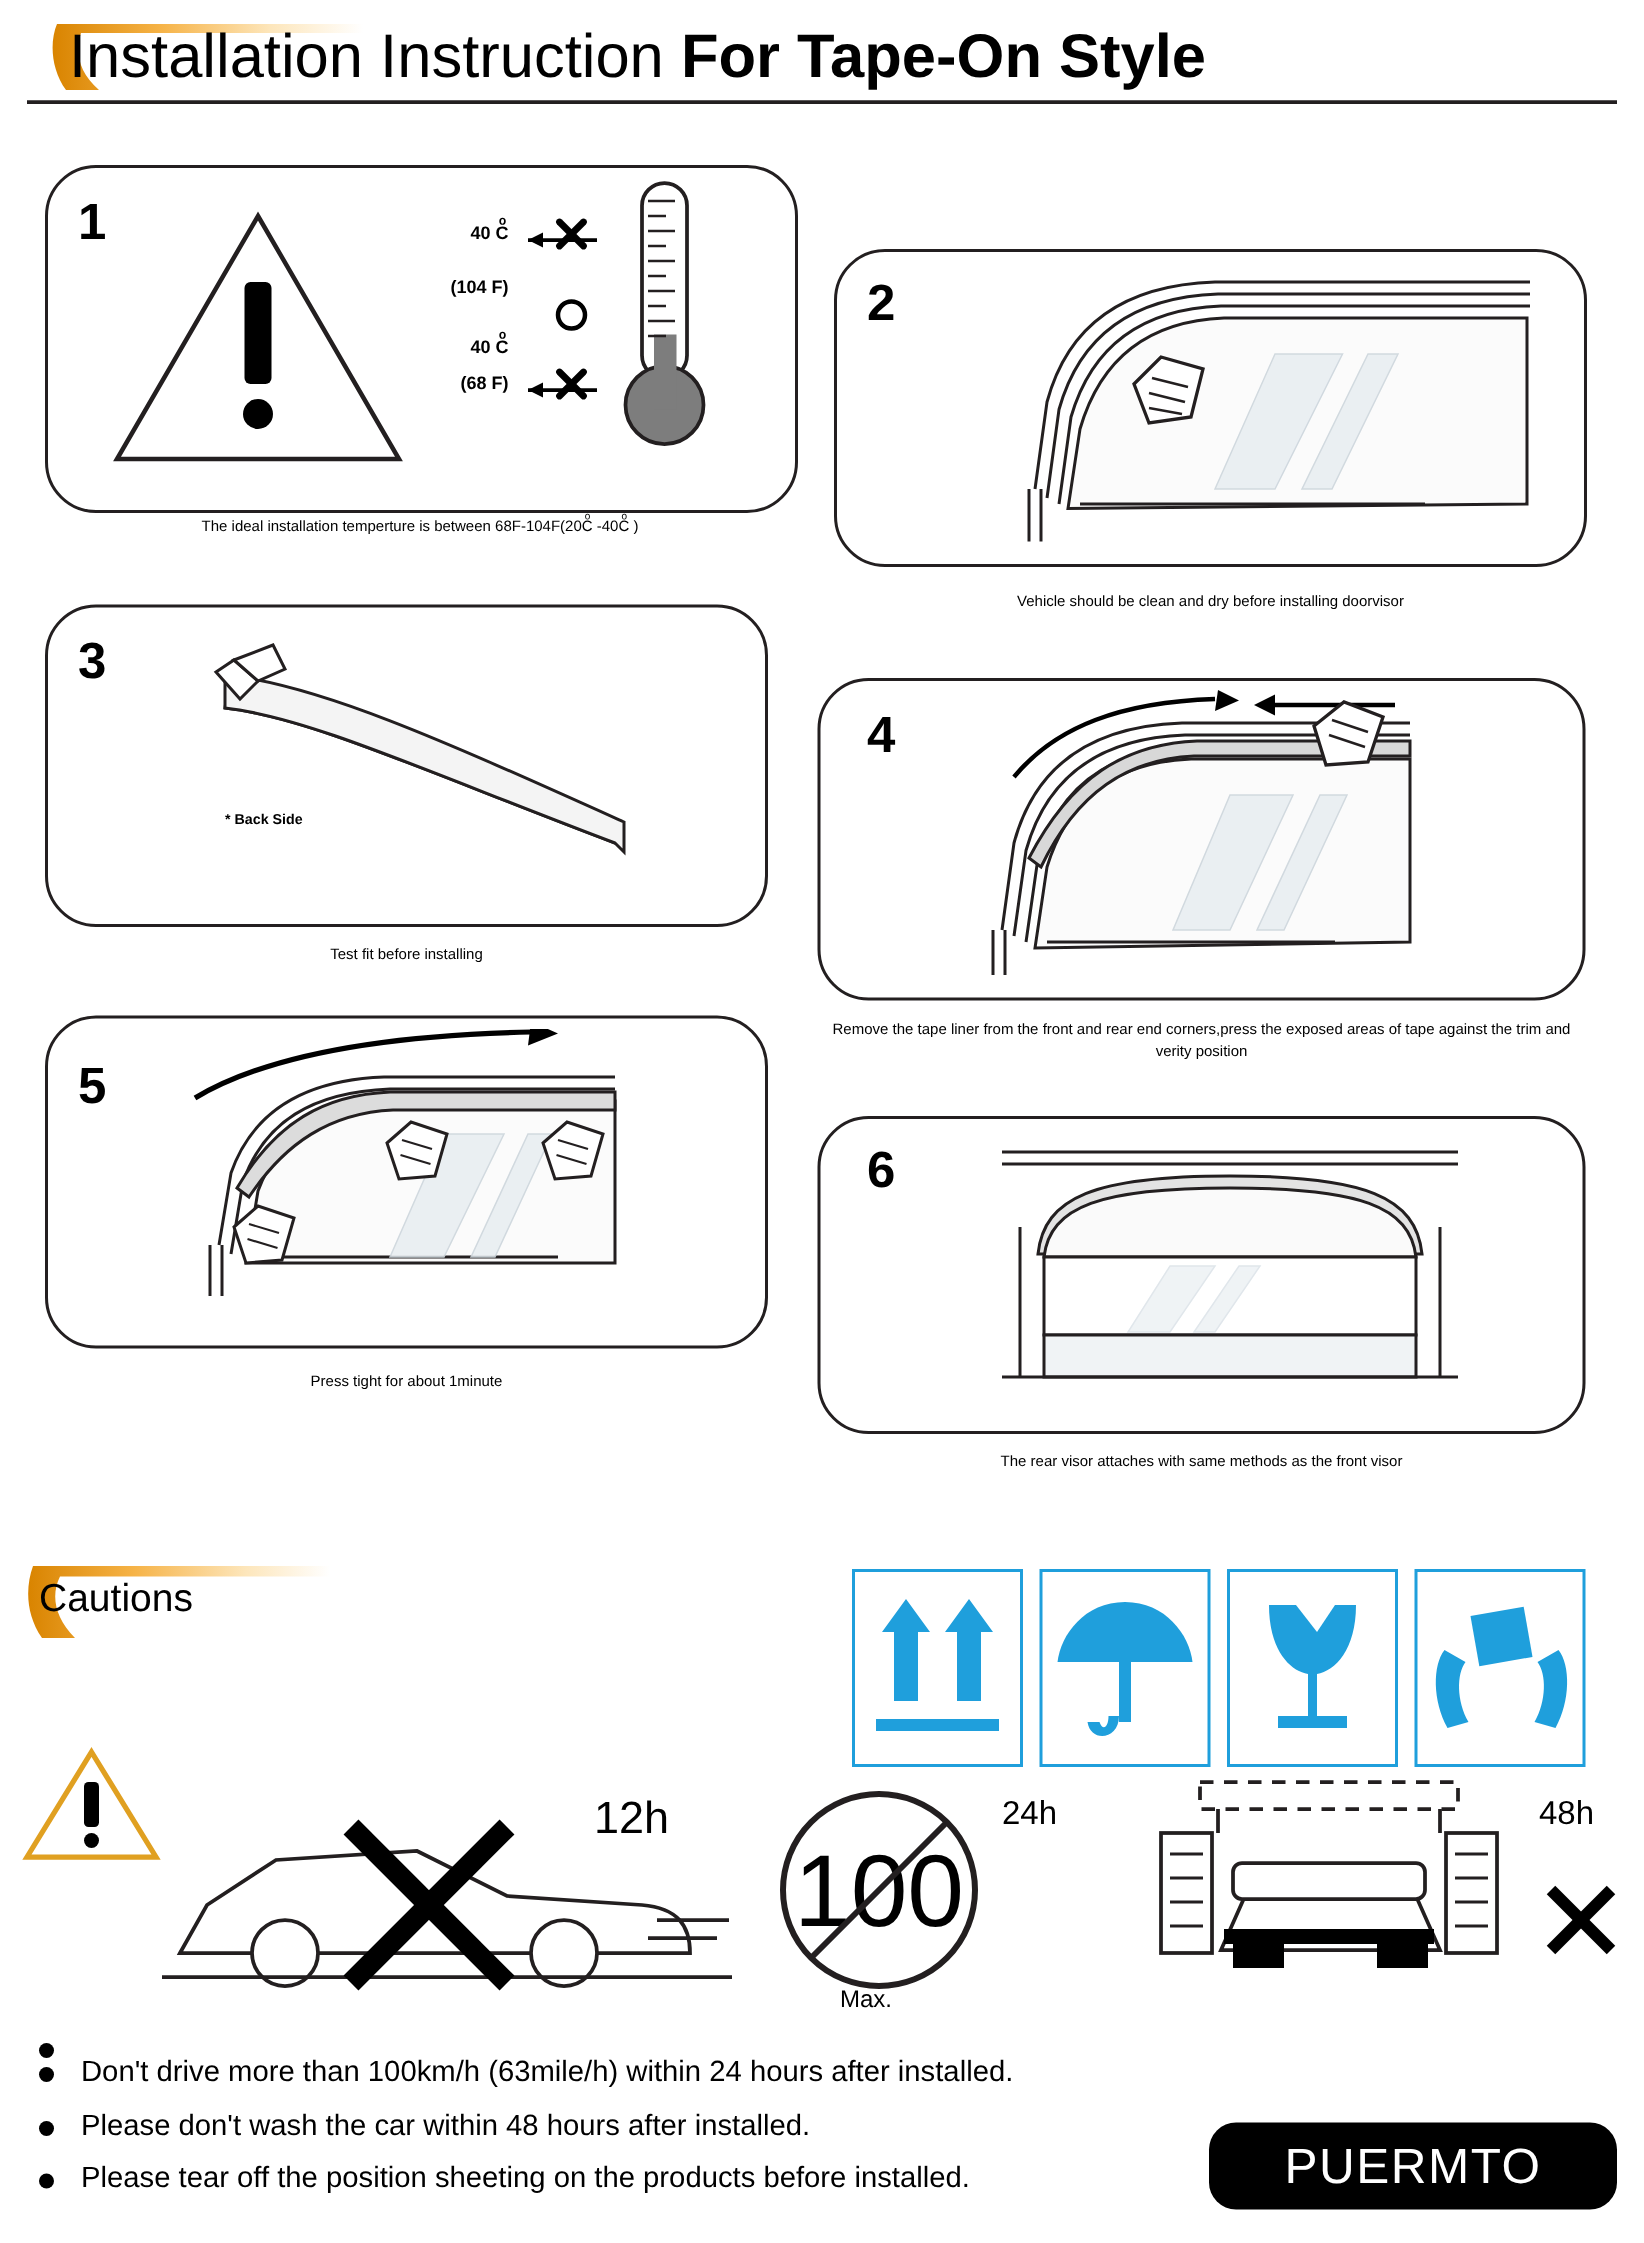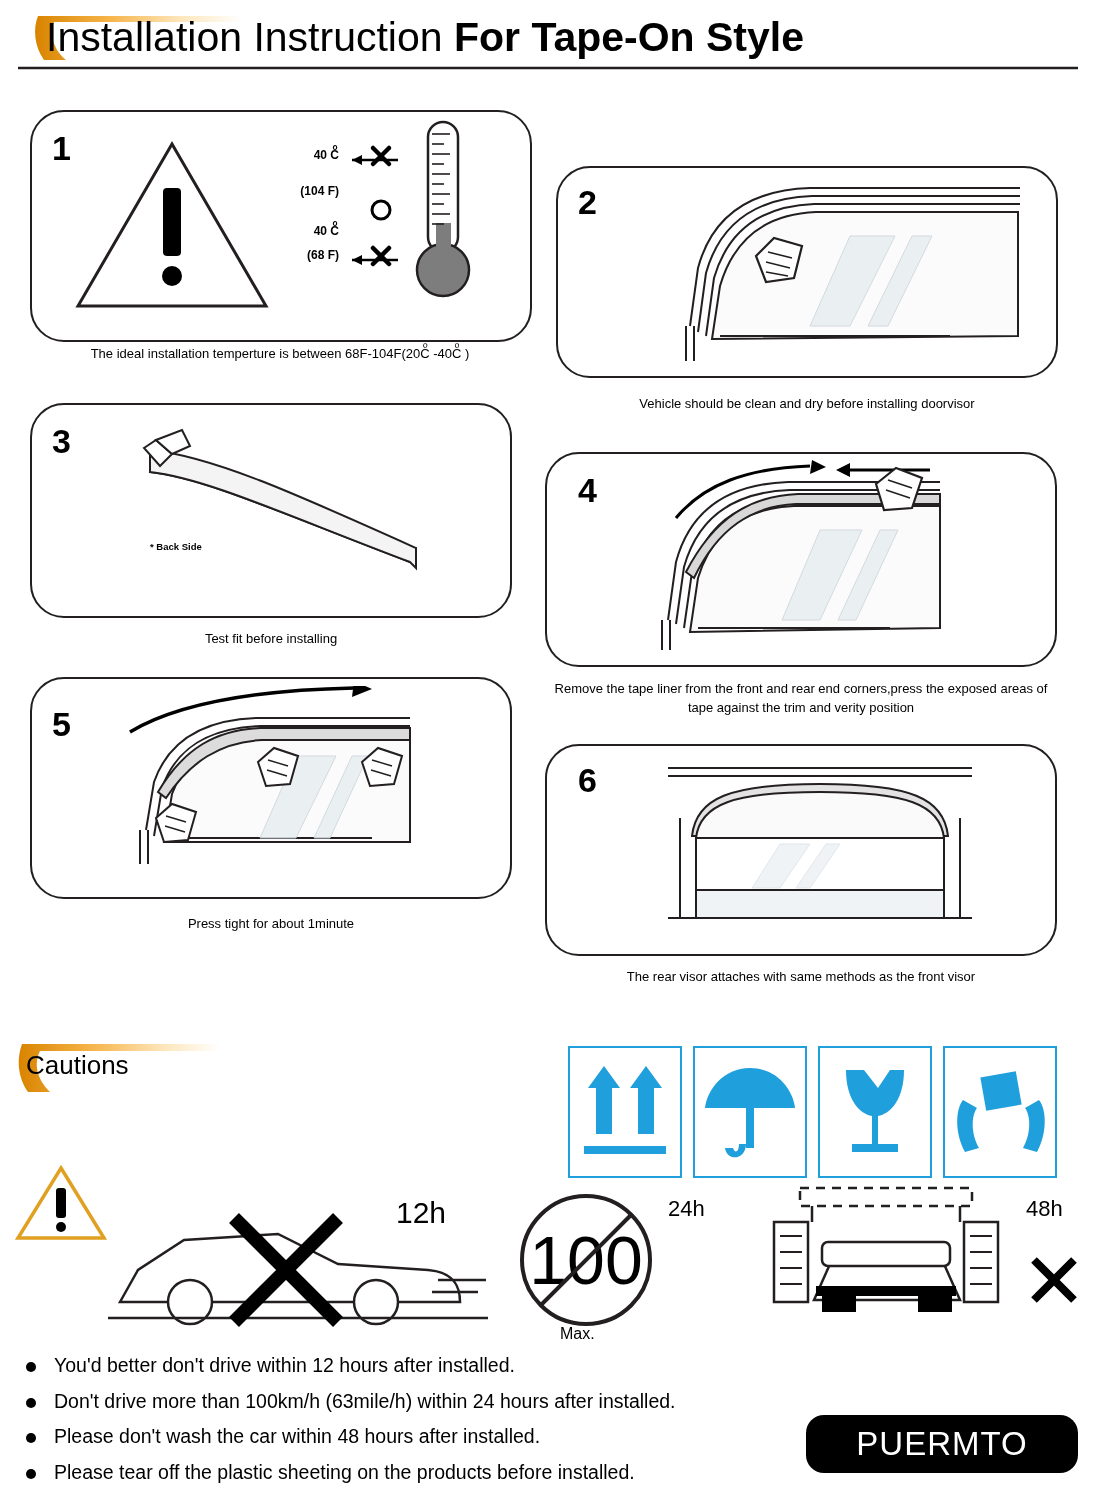--- a/index.html
+++ b/index.html
@@ -9,21 +9,21 @@
   
   .header{position:absolute;left:18px;top:8px;width:1060px;height:62px;}
   .hdr-swoosh{position:absolute;left:14px;top:4px;width:300px;height:54px;}
   .hdr-title{position:absolute;left:28px;top:6px;font-size:41px;letter-spacing:0px;white-space:nowrap;}
   .hdr-title .t1{font-weight:400;}
   .hdr-title .t2{font-weight:700;}
 
   
   .box{position:absolute;border:2px solid #231f20;border-radius:34px;background:#fff;box-sizing:border-box;}
   .stepnum{position:absolute;font-size:34px;font-weight:700;line-height:1;}
-  .cap{position:absolute;font-size:13px;text-align:center;line-height:1.45;color:#000;}
+  .cap{position:absolute;font-size:10px;text-align:center;line-height:1.45;color:#000;}
 
   
   #box1{left:30px;top:110px;width:502px;height:232px;}
   #num1{left:52px;top:131px;}
   .tri{position:absolute;}
   .thermo-txt{position:absolute;font-size:12px;font-weight:700;line-height:1.25;text-align:right;}
   #cap1{left:20px;top:345px;width:520px;}
 
   
   #box2{left:556px;top:166px;width:502px;height:212px;}
@@ -403,33 +403,32 @@
   </div>
 
   <div class="h12">12h</div>
   <div class="h24">24h</div>
   <div class="h48">48h</div>
   <div class="maxlbl">Max.</div>
 
   <div class="bullets">
     <div class="bullet">
       <span class="dot"></span>
-      <span>You'd better don't drive within 12 hours after installed.</span>
     </div>
     <div class="bullet">
       <span class="dot"></span>
       <span>Don't drive more than 100km/h (63mile/h) within 24 hours after installed.</span>
     </div>
     <div class="bullet">
       <span class="dot"></span>
       <span>Please don't wash the car within 48 hours after installed.</span>
     </div>
     <div class="bullet">
       <span class="dot"></span>
-      <span>Please tear off the plastic sheeting on the products before installed.</span>
+      <span>Please tear off the position sheeting on the products before installed.</span>
     </div>
   </div>
 
   <div class="brand">
     <span>PUERMTO</span>
   </div>
 
 </div>
 
 </body></html>

